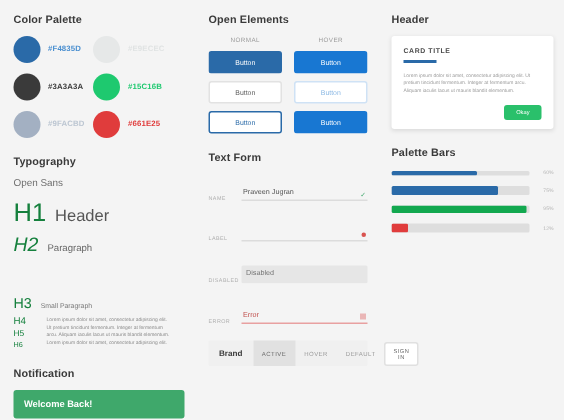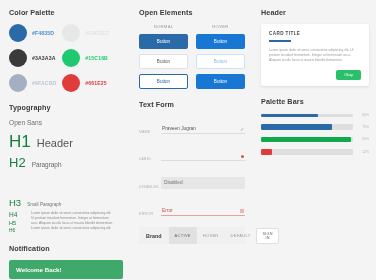--- a/index.html
+++ b/index.html
@@ -27,21 +27,21 @@
   .pal-col { display: flex; flex-direction: column; gap: 7px; }
   .pal-item { display: flex; align-items: center; gap: 5px; }
   .swatch { width: 18px; height: 18px; border-radius: 50%; flex: none; }
   .hex { font-size: 5.2px; font-weight: bold; letter-spacing: 0.1px; white-space: nowrap; }
 
   
   .type-sub { font-size: 6.6px; color: #6f6f6f; margin-bottom: 6px; font-weight: normal; }
   .type-row { display: flex; align-items: baseline; gap: 6px; margin-bottom: 3px; }
   .tlabel { color: #15803d; font-weight: normal; flex: none; }
   .t-h1 { font-size: 17px; }
-  .t-h2 { font-size: 13px; }
+  .t-h2 { font-size: 13px; font-style: italic; }
   .t-h3 { font-size: 9.5px; margin-top: 24px; }
   .t-h4 { font-size: 6.5px; }
   .t-h5 { font-size: 5.6px; }
   .t-h6 { font-size: 4.8px; }
   .tsample-1 { font-size: 11px; color: #555; }
   .tsample-2 { font-size: 6.4px; color: #666; }
   .tsample-3 { font-size: 4.6px; color: #777; }
   .lorem-block { font-size: 3.3px; line-height: 1.55; color: #8a8a8a; width: 84px; }
   .type-stack { display: flex; gap: 6px; }
   .type-labels { display: flex; flex-direction: column; gap: 2px; width: 16px; }

